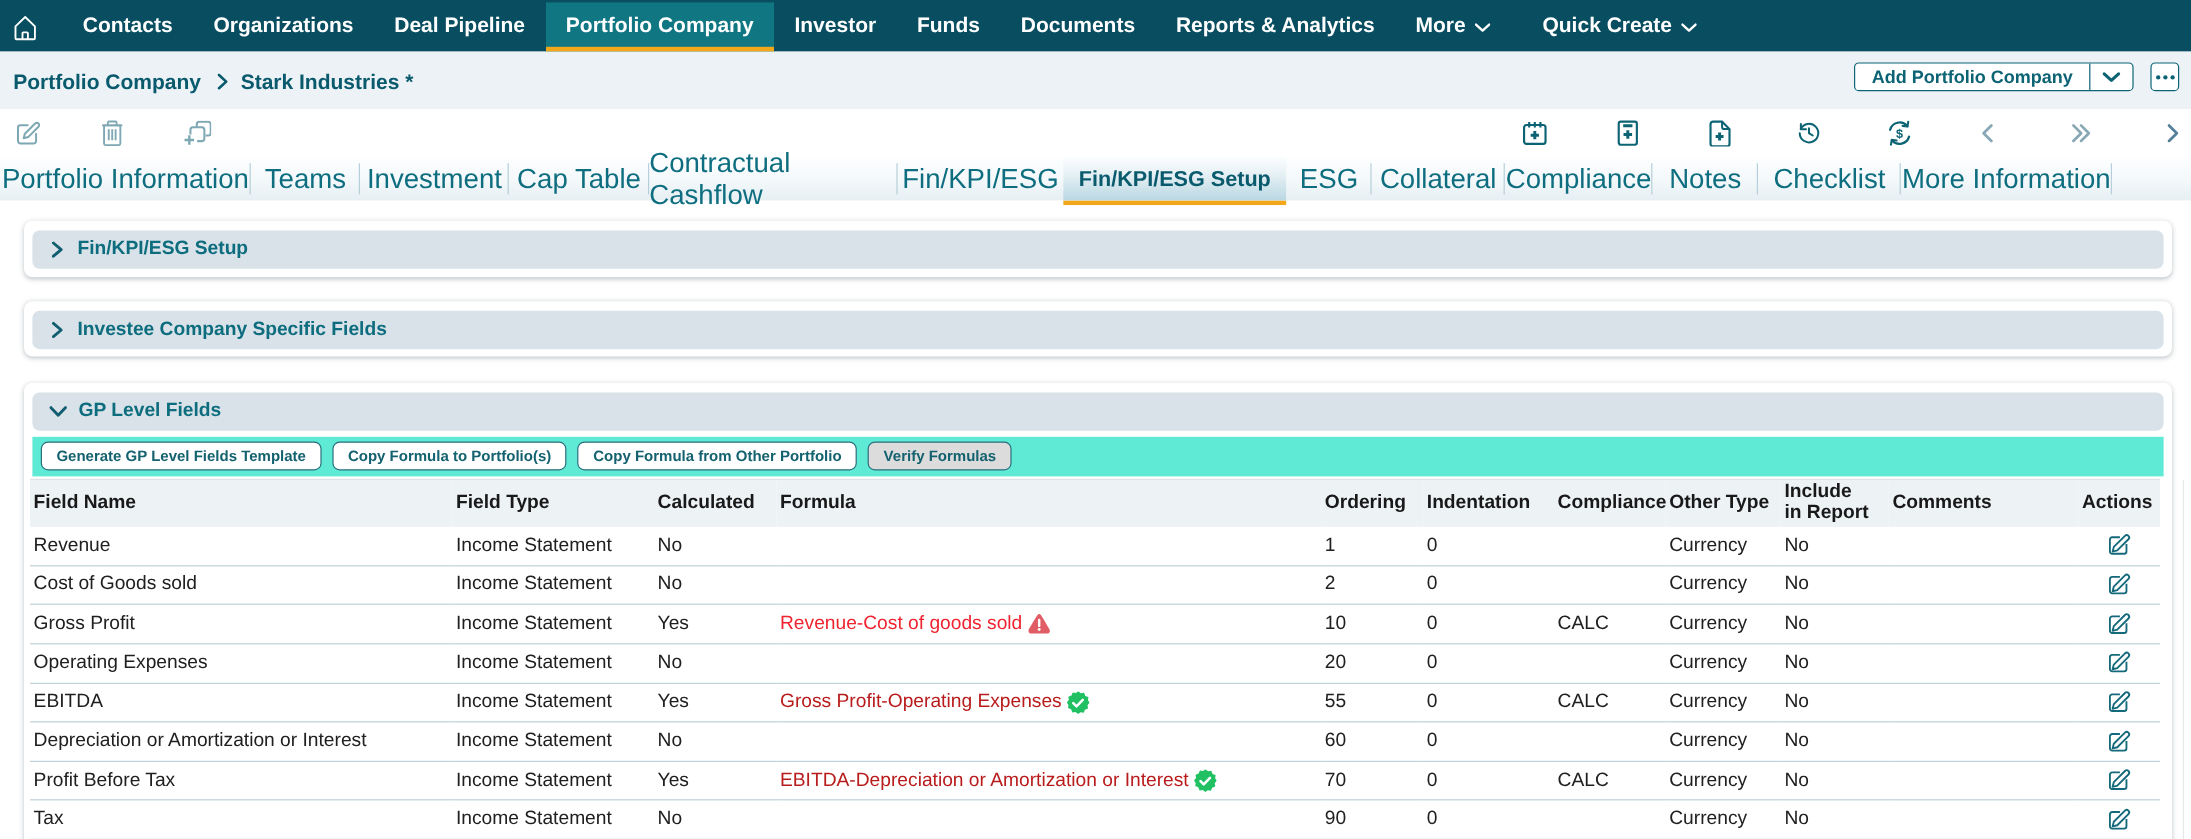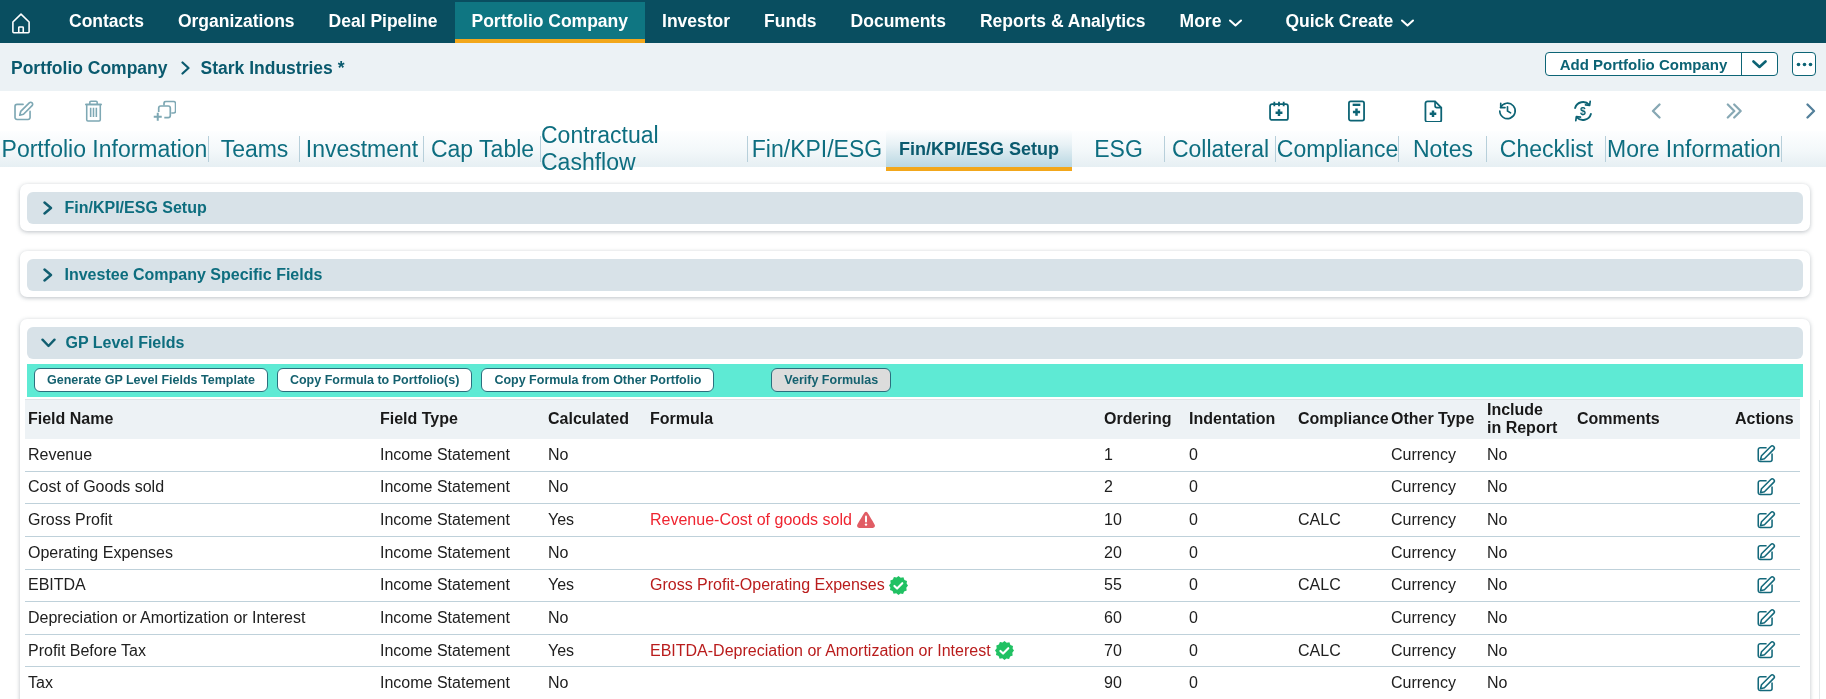--- a/index.html
+++ b/index.html
@@ -33,21 +33,21 @@
 .phead{margin:8px 7px 0 7.5px;height:31.5px;background:#d8e2e8;border-radius:6px;display:flex;align-items:center;}
 .phead .chev{margin-left:14.5px;}
 .phead .ptitle{margin-left:12px;font-size:16px;font-weight:700;color:#0d6d7e;}
 #card1{top:184px;height:47px;}
 #card2{top:251px;height:46px;}
 #card3{top:319px;height:385px;border-bottom-left-radius:0;border-bottom-right-radius:0;}
 
 .btnband{margin:5.5px 7px 0 7.5px;height:33px;background:#5eead4;display:flex;align-items:flex-start;padding:3.5px 0 0 7px;}
 .btnrow{display:flex;gap:9px;}
 .gbtn{height:24px;border:1.4px solid #2b6f7e;border-radius:6px;background:#fff;display:flex;align-items:center;justify-content:center;font-size:12.5px;font-weight:700;color:#14616f;padding:0 12px;white-space:nowrap;}
-.gbtn.sel{background:#dcdcdc;margin-left:48px;}
+.gbtn.sel{background:#dcdcdc;}
 
 table.grid{margin:1.5px 0 0 5.5px;border-top:1.5px solid #dfe3e6;border-collapse:collapse;table-layout:fixed;width:1775px;}
 table.grid th{font-size:16px;font-weight:700;color:#191919;text-align:left;background:#edf2f5;height:39.5px;vertical-align:middle;padding:0 0 0 3px;}
 table.grid td{font-size:16px;color:#202020;height:32.65px;vertical-align:middle;border-bottom:1px solid #bfd1da;padding:0 0 0 3px;}
 table.grid tr td:first-child{padding-left:3px;margin-left:23px;}
 .red{color:#ef2430;}
 .green{color:#b91c1c;}
 .fcell{display:flex;align-items:center;gap:4px;}
 .c-actions{text-align:center;padding-right:5px !important;} .c-actions svg{display:block;margin:0 auto;}
 </style>
@@ -157,21 +157,21 @@
     </svg>
 </div>
 <div class="tabs">
   <div class="tab" style="width:209px">Portfolio Information</div>
   <div class="tab" style="width:91px">Teams</div>
   <div class="tab" style="width:124px">Investment</div>
   <div class="tab" style="width:117px">Cap Table</div>
   <div class="tab" style="width:207px">Contractual Cashflow</div>
   <div class="tab nosep" style="width:138px">Fin/KPI/ESG</div>
   <div class="tab active" style="width:186px">Fin/KPI/ESG Setup</div>
-  <div class="tab" style="width:93px">ESG</div>
+  <div class="tab" style="width:71px">ESG</div>
   <div class="tab" style="width:111px">Collateral</div>
   <div class="tab" style="width:123px">Compliance</div>
   <div class="tab" style="width:88px">Notes</div>
   <div class="tab" style="width:119px">Checklist</div>
   <div class="tab" style="width:176px">More Information</div>
 </div>
 
 <div class="card" id="card1">
   <div class="phead">
     <svg class="chev" width="11" height="14" viewBox="0 0 11 14" fill="none" stroke="#115e70" stroke-width="2.4">

